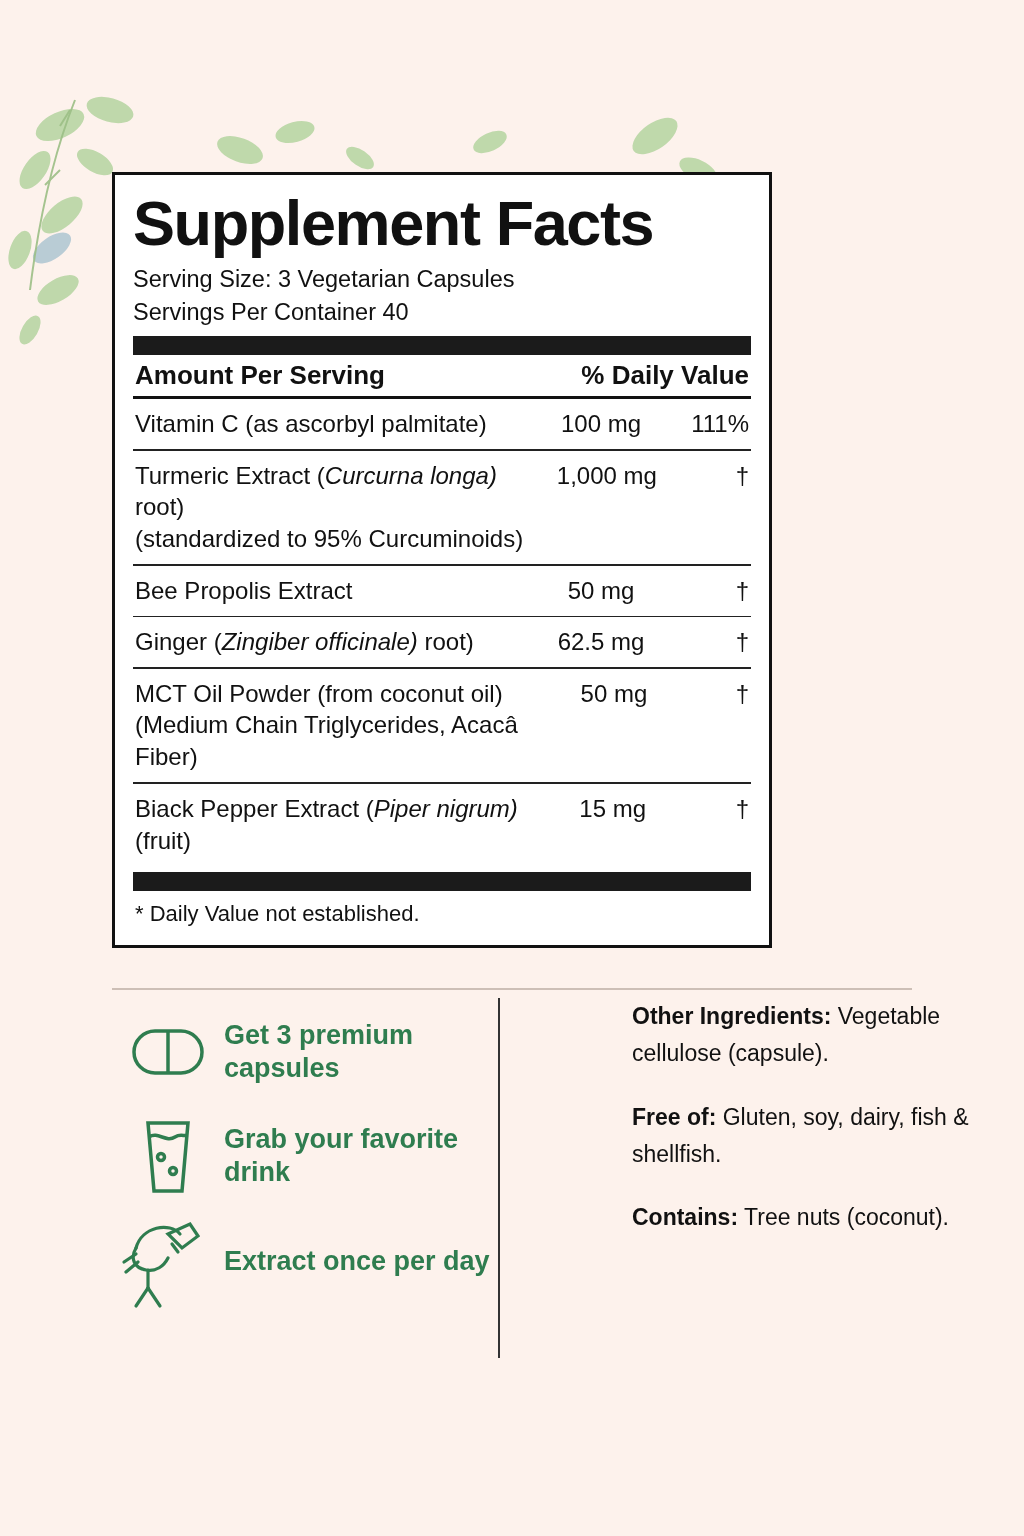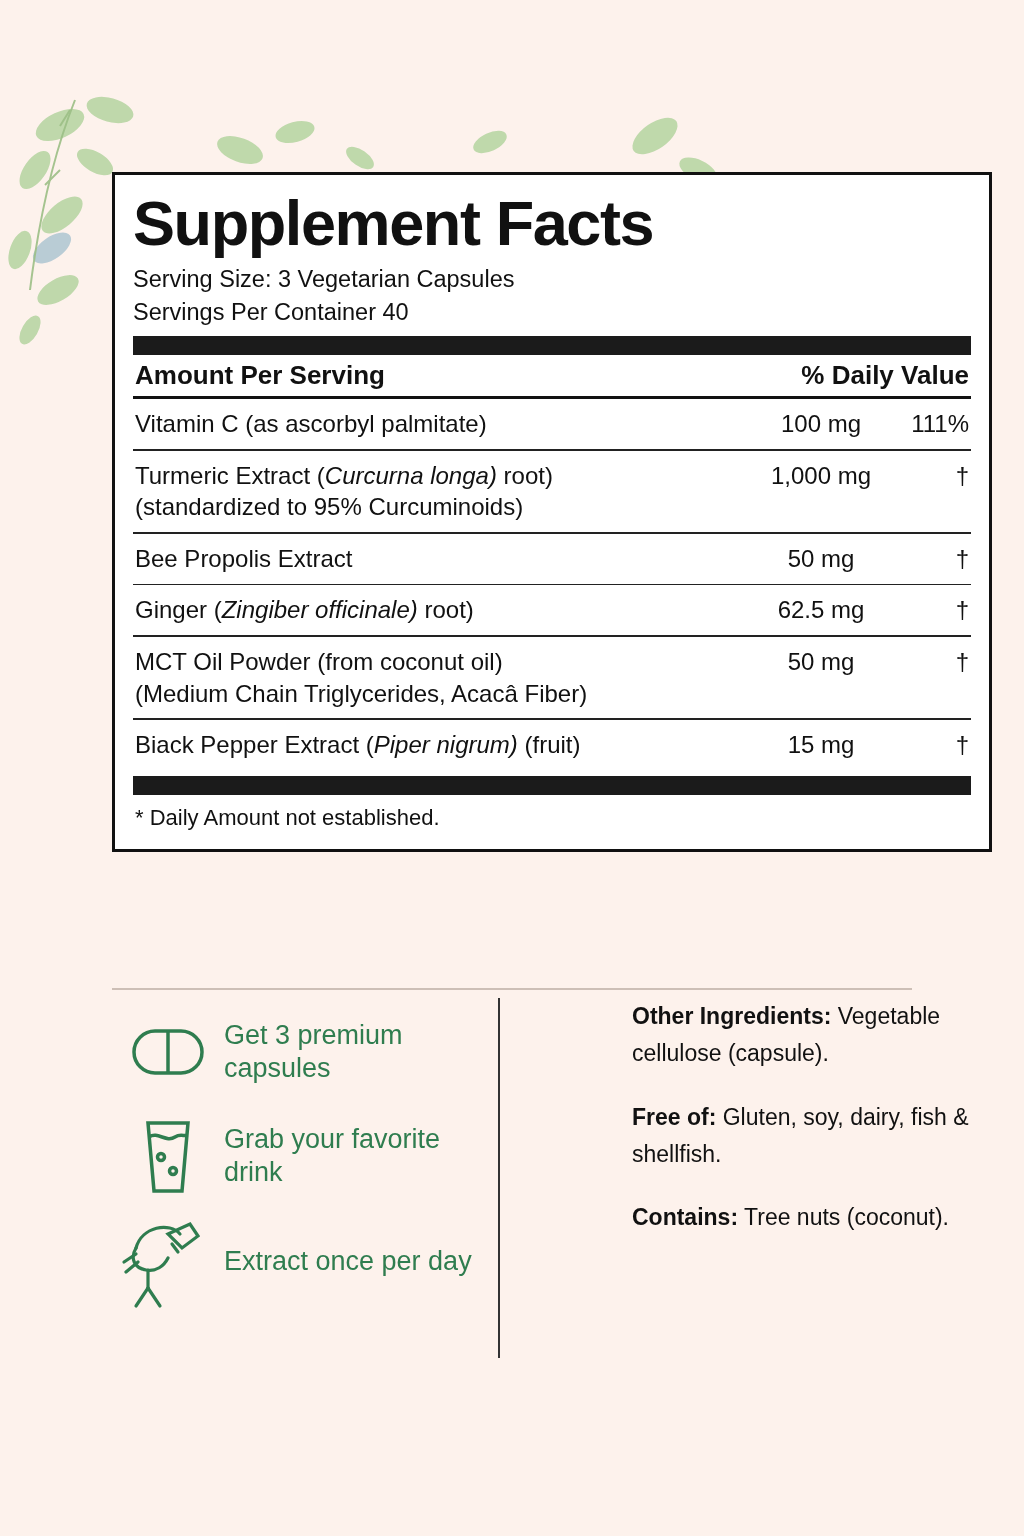--- a/index.html
+++ b/index.html
@@ -32,21 +32,21 @@
     width: 520px;
     height: 90px;
     pointer-events: none;
   }
 
   
   .panel {
     position: absolute;
     left: 112px;
     top: 172px;
-    width: 880px;
+    width: 660px;
     background: #ffffff;
     border: 3px solid #111;
     box-sizing: border-box;
     padding: 14px 18px 18px 18px;
   }
   .sf-title {
     font-size: 63px;
     font-weight: bold;
     letter-spacing: -1.4px;
     line-height: 1.02;
@@ -156,21 +156,21 @@
   }
   .step-icon {
     width: 112px;
     flex: 0 0 112px;
     display: flex;
     align-items: center;
     justify-content: center;
   }
   .step-label {
     font-size: 27px;
-    font-weight: normal;
+    font-weight: bold;
     color: #2f7d4f;
     line-height: 1.24;
   }
 
   .other {
     position: absolute;
     left: 520px;
     top: 8px;
     width: 400px;
     font-size: 23px;
@@ -276,21 +276,21 @@
   <div class="row">
     <div class="name">
       <span>Biack Pepper Extract (</span><span class="ital">Piper nigrum)</span><span> (fruit)</span>
     </div>
     <div class="amt">15 mg</div>
     <div class="dv">†</div>
   </div>
 
   <div class="rule-bottom"></div>
 
-  <div class="footnote">* Daily Amount not established.</div>
+  <div class="footnote">* Daily Value not established.</div>
 </div>
 
 <div class="lower-divider-top"></div>
 <div class="vdivider"></div>
 
 <div class="lower">
   <div class="steps">
 
     <div class="step">
       <div class="step-icon">

